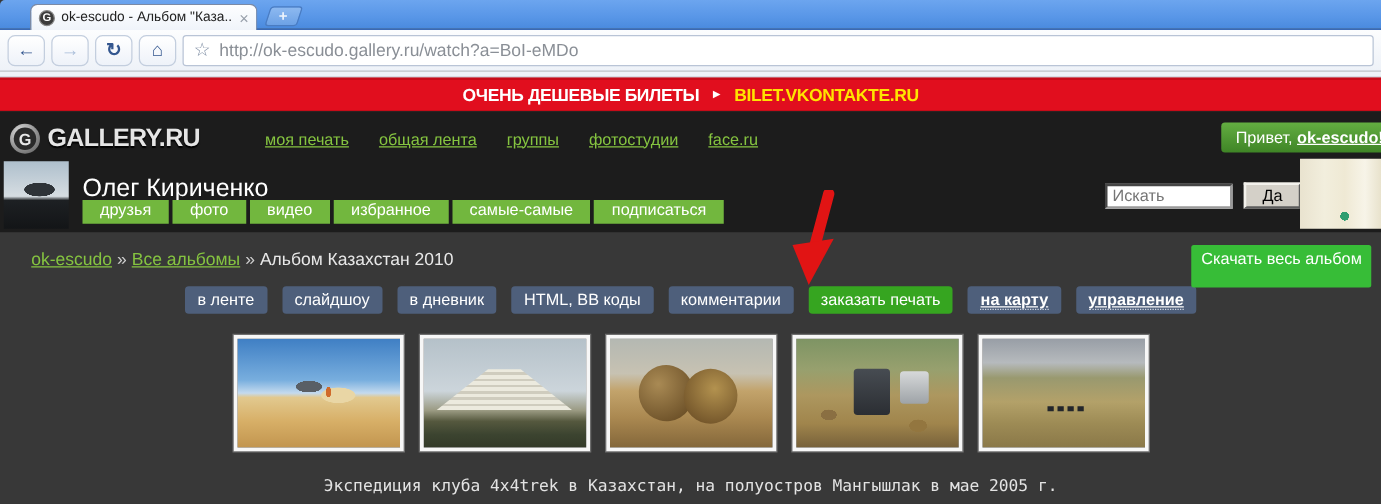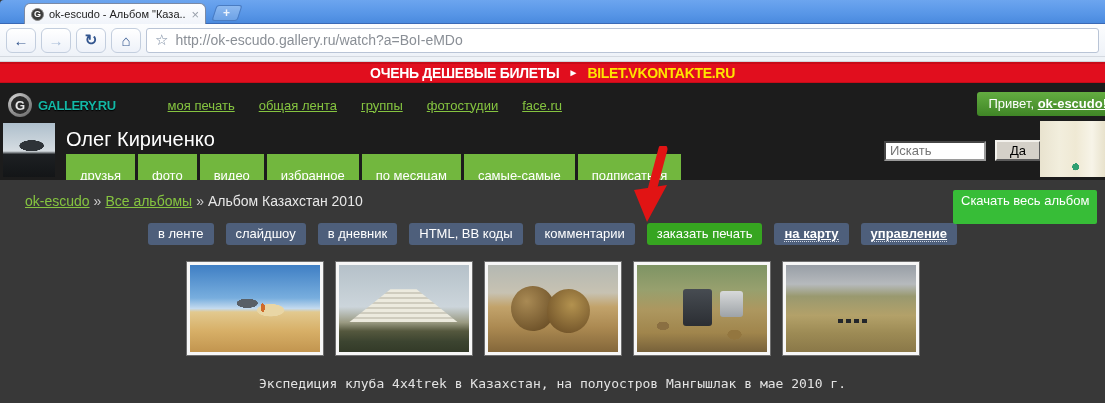--- a/index.html
+++ b/index.html
@@ -33,54 +33,54 @@
     font-size:15px; font-weight:bold; display:flex; align-items:center; justify-content:center; }
   .navbtn.disabled { color:#a9bdd9; }
   .addressbar { flex:1; height:25px; background:#fff; border:1px solid #b9c4d6;
     border-radius:3px; display:flex; align-items:center; padding:0 8px; gap:7px; }
   .star { color:#7a8aa0; font-size:15px; }
   .url { color:#8a8f96; font-size:14px; white-space:nowrap; }
 
   .strip { height:5px; background:#eef2f7; border-bottom:1px solid #cfd4da; }
 
   
-  .banner { height:21px; background:#e10e1e;
+  .banner { height:27px; background:#e10e1e;
     box-shadow:inset 0 2px 0 #c70b18, inset 0 -1px 0 #c70b18;
     display:flex; align-items:center; justify-content:center; gap:9px; }
   .banner-msg { color:#fff; font-weight:bold; font-size:14px; letter-spacing:-0.3px; }
   .banner-arrow { color:#fff; font-size:10px; }
   .banner-link { color:#ffe400; font-weight:bold; font-size:14px; letter-spacing:-0.3px; }
 
   
   .siteheader { position:relative; height:97px; background:#1c1c1c; }
   .topline { position:absolute; top:9px; left:0; right:0; height:26px;
     display:flex; align-items:center; }
   .logo { display:flex; align-items:center; gap:6px; margin-left:8px; }
   .logo-circle { width:24px; height:24px; border-radius:50%;
     background:radial-gradient(circle at 35% 30%, #e0e0e0, #8a8a8a 60%, #555);
     display:flex; align-items:center; justify-content:center; }
   .logo-circle b { width:18px; height:18px; border-radius:50%; background:#2a2a2a;
     color:#e8e8e8; font-size:13px; display:flex; align-items:center; justify-content:center; }
-  .logo-text { color:#14b8a6; font-weight:bold; font-size:13px; letter-spacing:-0.5px;
+  .logo-text { color:#e5e5e5; font-weight:bold; font-size:20px; letter-spacing:-0.5px;
     text-shadow:0 1px 1px #000; }
   .navlinks { display:flex; gap:24px; margin-left:52px; }
   .navlinks a { color:#85c440; font-size:13px; text-decoration:underline; }
   .greet { position:absolute; right:-14px; top:0; padding:4px 12px 5px;
     background:linear-gradient(180deg,#63ad41,#3f8526); border-radius:3px;
     color:#fff; font-size:13px; white-space:nowrap; }
   .greet b { text-decoration:underline; }
   .profileline { position:absolute; top:38px; left:0; right:0; height:59px; }
   .avatar { position:absolute; left:3px; top:2px; width:52px; height:54px;
     background:
       radial-gradient(ellipse 20px 9px at 55% 42%, #2e3338 60%, transparent 62%),
       linear-gradient(180deg,#aebfcc 0%,#d6dde2 52%,#1d2023 58%,#131517 100%); }
-  .username { position:absolute; left:66px; top:7px; color:#fff; font-size:20px; }
+  .username { position:absolute; left:66px; top:13px; color:#fff; font-size:20px; }
   .profile-menu { position:absolute; left:66px; top:33px; display:flex; gap:3px; }
   .profile-menu .pm { background:#72b73e; color:#fff; font-size:13px;
-    padding:14px 14px 4px; white-space:nowrap; }
+    padding:0 14px 4px; white-space:nowrap; }
   .searchwrap { position:absolute; left:884px; top:19px; display:flex; align-items:center; gap:9px; }
   .searchinput { width:102px; height:20px; font-size:13px; color:#555; padding:1px 4px;
     background:#fff; border:2px inset #9a9a9a; font-family:"Liberation Sans",sans-serif; }
   .yesbtn { width:46px; height:21px; background:#d4d0c8; font-size:13px; color:#000;
     border-top:2px solid #f3f1ec; border-left:2px solid #f3f1ec;
     border-right:2px solid #5c5c5c; border-bottom:2px solid #5c5c5c;
     font-family:"Liberation Sans",sans-serif; }
   .adphoto { position:absolute; right:0; top:0; width:65px; height:56px;
     background:
       radial-gradient(circle 5px at 55% 82%, #2e9e70 70%, transparent 72%),
@@ -204,21 +204,20 @@
     </div>
 
     <div class="profileline">
       <div class="avatar"></div>
       <div class="username">Олег Кириченко</div>
       <div class="profile-menu">
         <span class="pm">друзья</span>
         <span class="pm">фото</span>
         <span class="pm">видео</span>
         <span class="pm">избранное</span>
-        <span class="pm">по месяцам</span>
         <span class="pm">самые-самые</span>
         <span class="pm">подписаться</span>
       </div>
       <div class="searchwrap">
         <input class="searchinput" placeholder="Искать" style="">
         <button class="yesbtn">Да</button>
       </div>
       <div class="adphoto"></div>
     </div>
   </div>
@@ -251,16 +250,16 @@
     </svg>
 
     <div class="thumbs">
       <div class="thumb scene-dune"></div>
       <div class="thumb scene-mesa"></div>
       <div class="thumb scene-spheres"></div>
       <div class="thumb scene-rocks"></div>
       <div class="thumb scene-valley"></div>
     </div>
 
-    <div class="caption">Экспедиция клуба 4x4trek в Казахстан, на полуостров Мангышлак в мае 2010 г.</div>
+    <div class="caption">Экспедиция клуба 4x4trek в Казахстан, на полуостров Мангышлак в мае 2005 г.</div>
   </div>
 
 </div>
 
 </body></html>

